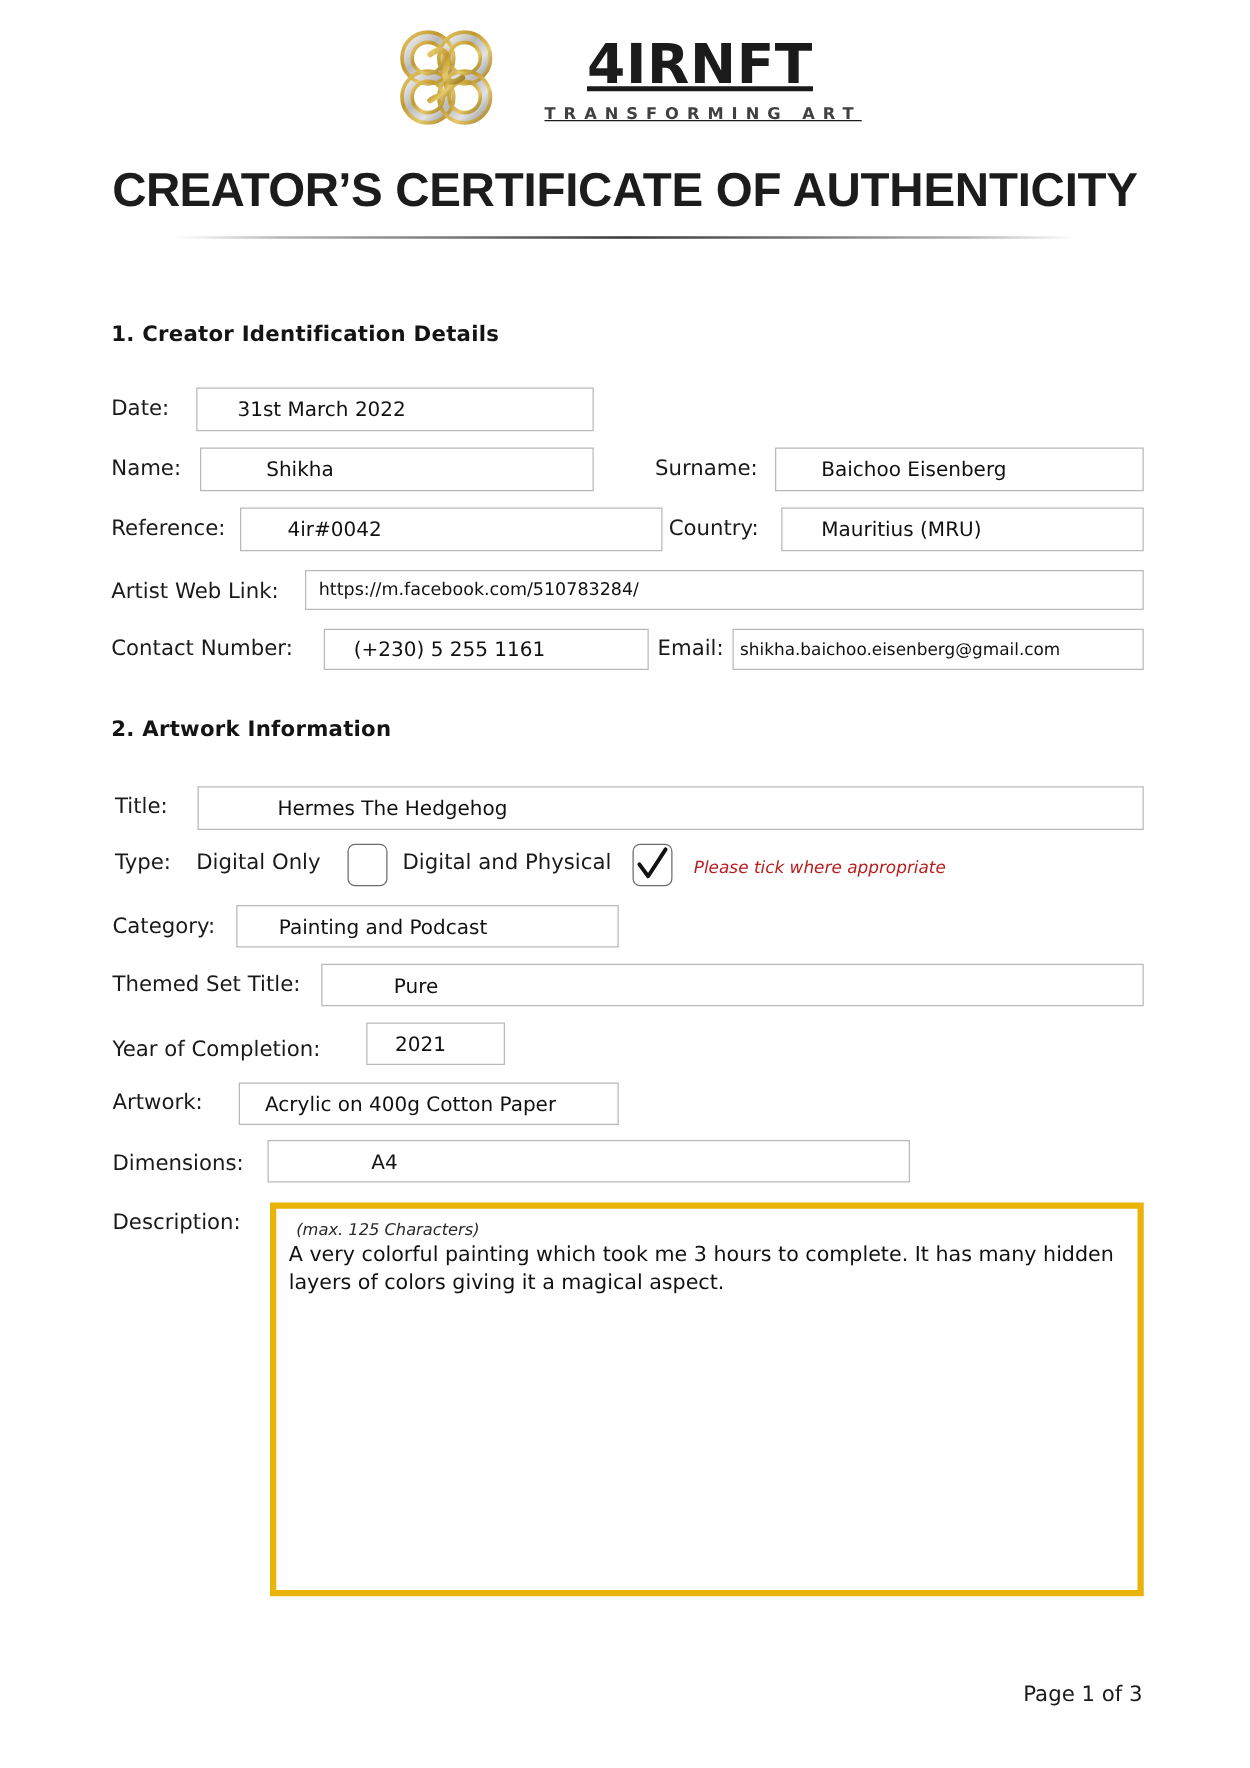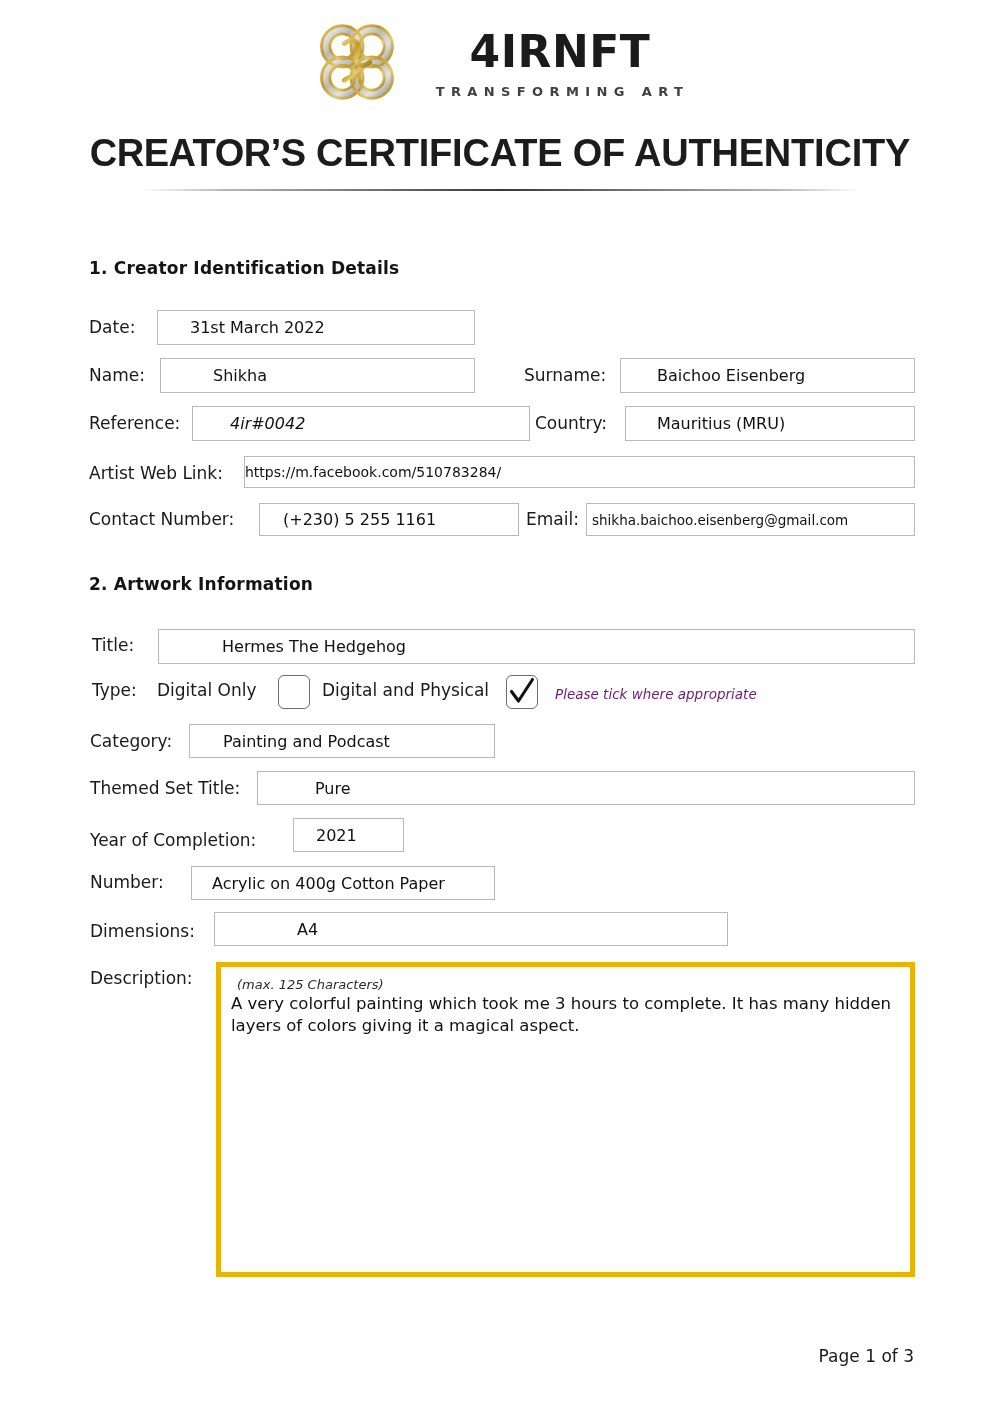--- a/index.html
+++ b/index.html
@@ -20,20 +20,21 @@
   
   .logo-block {
     position: absolute;
     left: 0; top: 14px;
     width: 1000px;
     height: 96px;
     display: flex;
     align-items: center;
     justify-content: center;
     gap: 28px;
+    text-decoration: underline;
   }
   .logo-mark {
     width: 92px;
     height: 92px;
     flex: 0 0 auto;
   }
   .logo-text {
     display: flex;
     flex-direction: column;
     align-items: center;
@@ -135,21 +136,21 @@
     border: 1.4px solid #6d6d6d;
     border-radius: 6px;
     background: #fff;
   }
   .cbox svg { display: block; }
 
   .hint-italic {
     position: absolute;
     font-style: italic;
     font-size: 13.5px;
-    color: #701a75;
+    color: #b91c1c;
     white-space: nowrap;
   }
 
   
   #desc-box {
     position: absolute;
     left: 216px; top: 962px;
     width: 699px; height: 315px;
     border: 5px solid #eab308;
     background: #fff;
@@ -246,30 +247,30 @@
 <div class="lbl" style="left:89px; top:365px;">Name:</div>
 <div class="box" style="left:160px; top:358px; width:315px; height:35px; padding-left:52px;">
   <span class="val">Shikha</span>
 </div>
 <div class="lbl" style="left:524px; top:365px;">Surname:</div>
 <div class="box" style="left:620px; top:358px; width:295px; height:35px; padding-left:36px;">
   <span class="val">Baichoo Eisenberg</span>
 </div>
 
 <div class="lbl" style="left:89px; top:413px;">Reference:</div>
-<div class="box" style="left:192px; top:406px; width:338px; height:35px; padding-left:37px;font-style:italic;">
+<div class="box" style="left:192px; top:406px; width:338px; height:35px; padding-left:37px;">
   <span class="val">4ir#0042</span>
 </div>
 <div class="lbl" style="left:535px; top:413px;">Country:</div>
 <div class="box" style="left:625px; top:406px; width:290px; height:35px; padding-left:31px;">
   <span class="val">Mauritius (MRU)</span>
 </div>
 
 <div class="lbl" style="left:89px; top:463px;">Artist Web Link:</div>
-<div class="box" style="left:244px; top:456px; width:671px; height:32px; ">
+<div class="box" style="left:244px; top:456px; width:671px; height:32px; padding-left:10px;">
   <span class="val small">https://m.facebook.com/510783284/</span>
 </div>
 
 <div class="lbl" style="left:89px; top:509px;">Contact Number:</div>
 <div class="box" style="left:259px; top:503px; width:260px; height:33px; padding-left:23px;">
   <span class="val">(+230) 5 255 1161</span>
 </div>
 <div class="lbl" style="left:526px; top:509px;">Email:</div>
 <div class="box" style="left:586px; top:503px; width:329px; height:33px; padding-left:5px;">
   <span class="val tiny">shikha.baichoo.eisenberg@gmail.com</span>
@@ -303,21 +304,21 @@
 <div class="lbl" style="left:90px; top:778px;">Themed Set Title:</div>
 <div class="box" style="left:257px; top:771px; width:658px; height:34px; padding-left:57px;">
   <span class="val">Pure</span>
 </div>
 
 <div class="lbl" style="left:90px; top:830px;">Year of Completion:</div>
 <div class="box" style="left:293px; top:818px; width:111px; height:34px; padding-left:22px;">
   <span class="val">2021</span>
 </div>
 
-<div class="lbl" style="left:90px; top:872px;">Number:</div>
+<div class="lbl" style="left:90px; top:872px;">Artwork:</div>
 <div class="box" style="left:191px; top:866px; width:304px; height:34px; padding-left:20px;">
   <span class="val">Acrylic on 400g Cotton Paper</span>
 </div>
 
 <div class="lbl" style="left:90px; top:921px;">Dimensions:</div>
 <div class="box" style="left:214px; top:912px; width:514px; height:34px; padding-left:82px;">
   <span class="val">A4</span>
 </div>
 
 <div class="lbl" style="left:90px; top:968px;">Description:</div>

